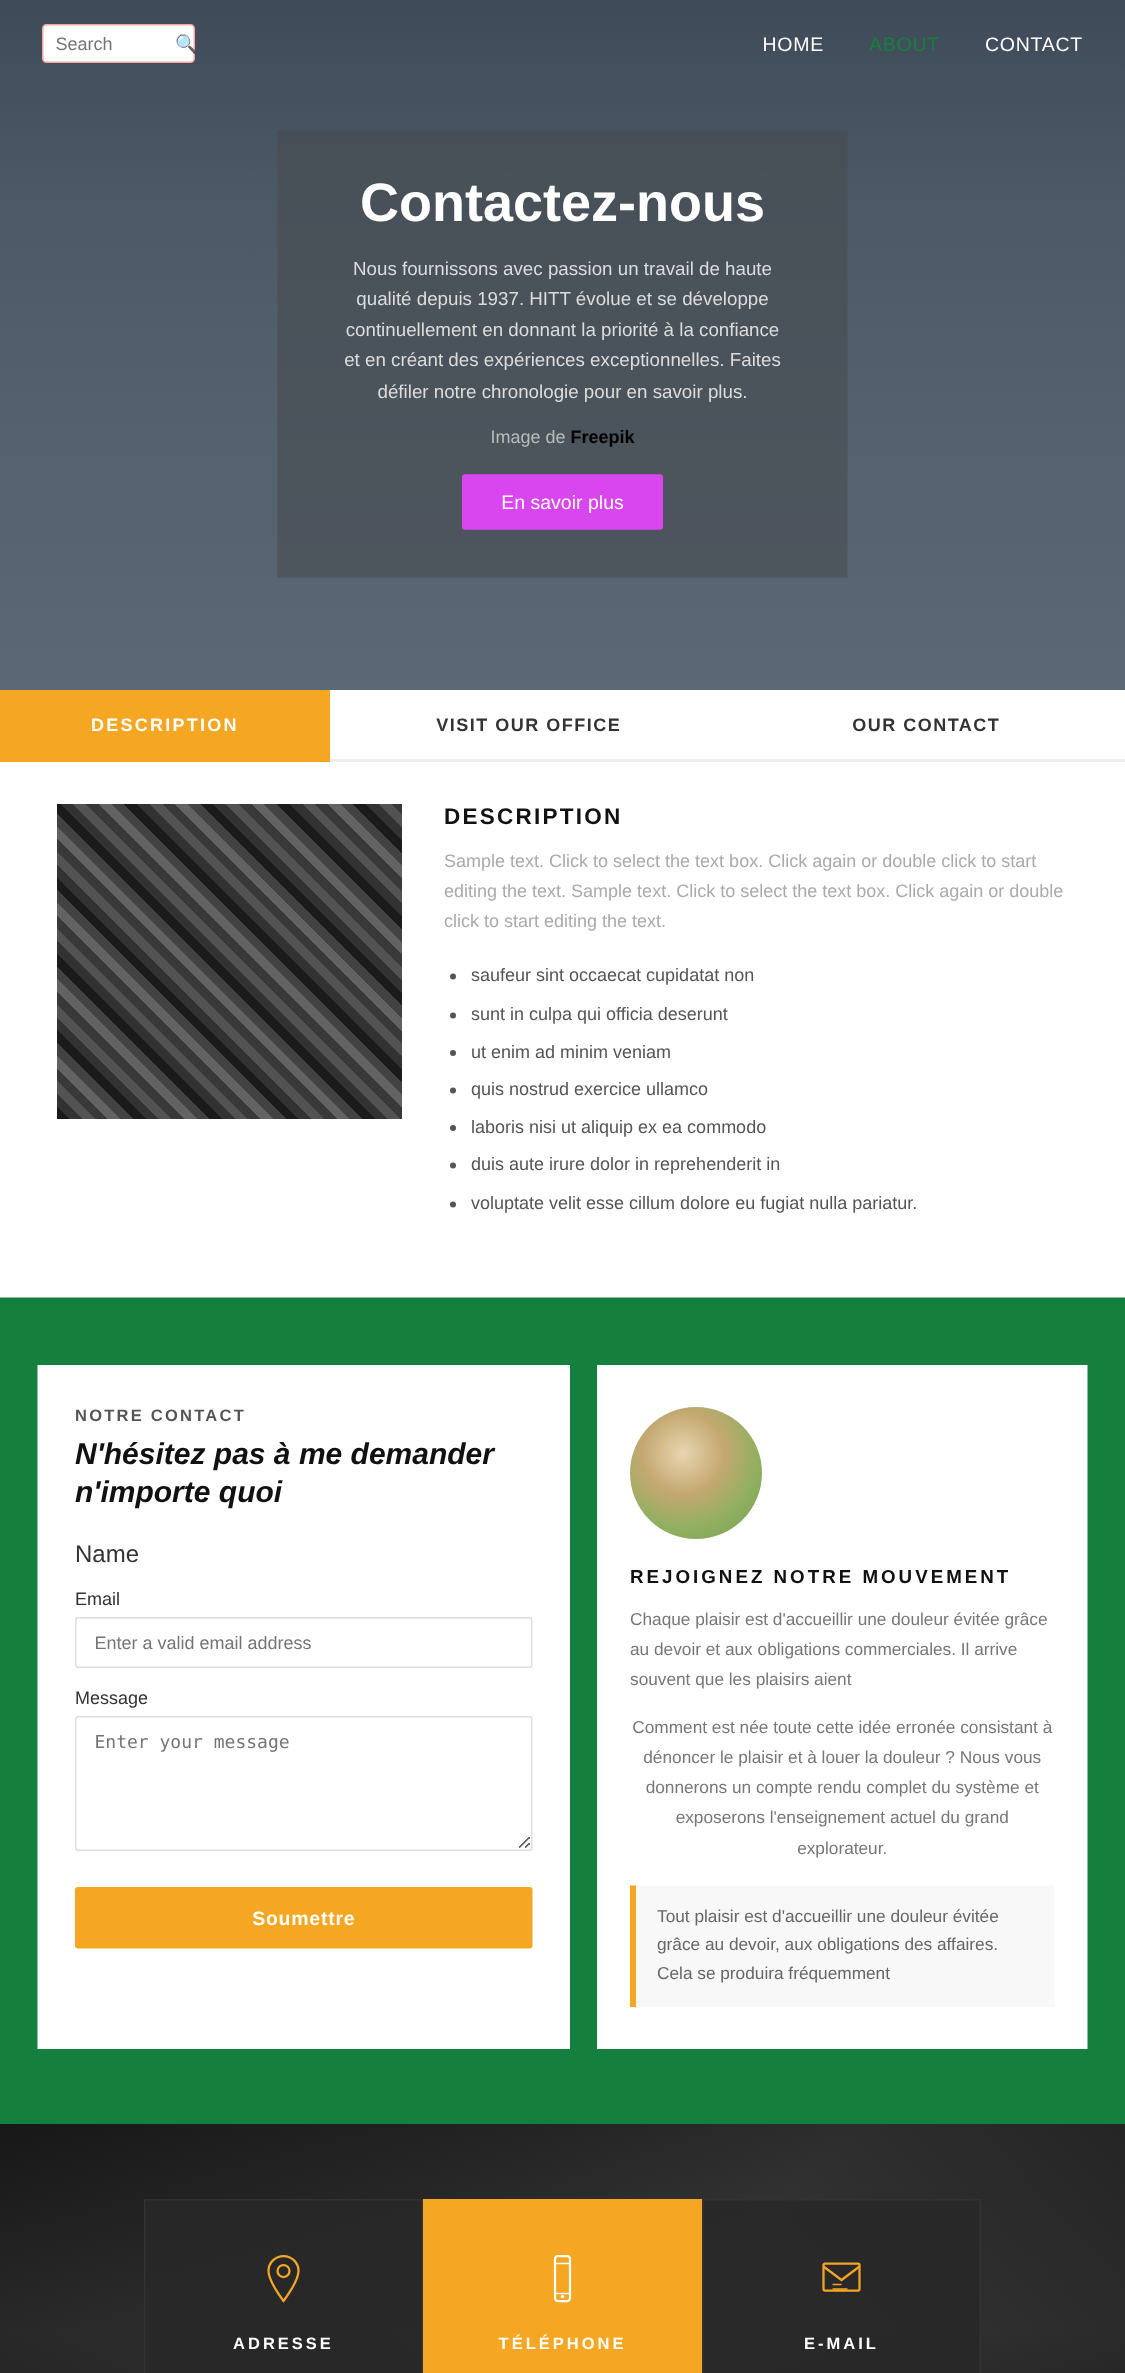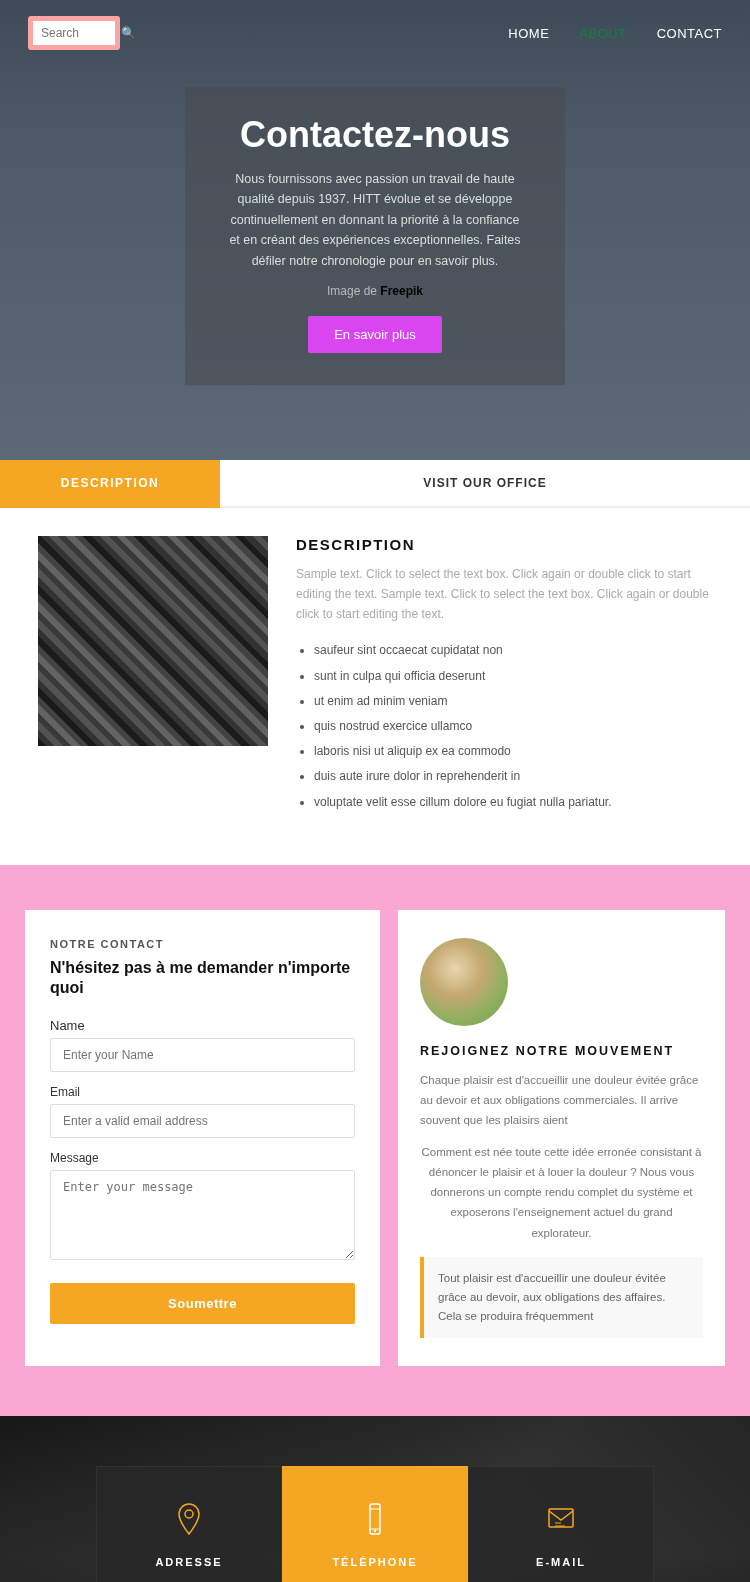--- a/index.html
+++ b/index.html
@@ -8,21 +8,21 @@
 </head>
 <body>
 
 <div style="position:relative; width:750px; height:460px; overflow:hidden;">
 
   <div style="position:absolute;inset:0; background: linear-gradient(180deg, #5a6a7a 0%, #7a8a9a 30%, #8a9aaa 60%, #9aaaba 100%);"></div>
 
   <div style="position:absolute;inset:0;background:rgba(40,50,60,0.55);"></div>
 
   <div style="position:absolute;top:0;left:0;right:0;display:flex;align-items:center;justify-content:space-between;padding:16px 28px;z-index:10;">
-    <div style="display:flex;align-items:center;background:#fff;border:5px solid #fca5a5;border-radius:3px;padding:5px 8px;width:92px;">
+    <div style="display:flex;align-items:center;background:#fff;border:1px solid #fca5a5;border-radius:3px;padding:5px 8px;width:102px;">
       <input type="text" style="border: none; outline: none; font-size: 12px; width: 80px; background: transparent;" placeholder="Search">
       <span style="color:#888;font-size:12px;">🔍</span>
     </div>
     <div style="display:flex;gap:30px;">
       <a href="#" style="color:#fff;text-decoration:none;font-size:13px;font-weight:500;letter-spacing:0.5px;">HOME</a>
       <a href="#" style="color:#15803d;text-decoration:none;font-size:13px;font-weight:500;letter-spacing:0.5px;">ABOUT</a>
       <a href="#" style="color:#fff;text-decoration:none;font-size:13px;font-weight:500;letter-spacing:0.5px;">CONTACT</a>
     </div>
   </div>
 
@@ -33,20 +33,21 @@
       <span>Image de </span><strong style="color:#000000;">Freepik</strong>
     </p>
     <button style="background:#d946ef;color:#fff;border:none;padding:11px 26px;font-size:13px;cursor:pointer;border-radius:2px;">En savoir plus</button>
   </div>
 </div>
 
 <div style="background:#fff;">
   <div style="display:flex;">
     <div style="background:#f5a623;color:#fff;padding:16px 0;font-size:12px;font-weight:700;letter-spacing:1.5px;text-align:center;width:220px;cursor:pointer;text-transform:uppercase;">DESCRIPTION</div>
     <div style="background:#fff;color:#333;padding:16px 0;font-size:12px;font-weight:700;letter-spacing:1px;text-align:center;flex:1;cursor:pointer;text-transform:uppercase;border-bottom:2px solid #eee;">VISIT OUR OFFICE</div>
+    <div style="background:#fff;color:#333;padding:16px 0;font-size:12px;font-weight:700;letter-spacing:1px;text-align:center;flex:1;cursor:pointer;text-transform:uppercase;border-bottom:2px solid #eee;">OUR CONTACT</div>
   </div>
 
   <div style="display:flex;padding:28px 38px 50px;gap:28px;">
 
     <div style="width:230px;height:210px;flex-shrink:0;overflow:hidden;position:relative;background:#222;">
       <div style="width:100%;height:100%;background:repeating-linear-gradient(45deg,#1a1a1a 0px,#1a1a1a 6px,#333 6px,#333 12px,#555 12px,#555 18px,#3a3a3a 18px,#3a3a3a 24px,#666 24px,#666 30px,#444 30px,#444 36px);opacity:0.95;"></div>
     </div>
 
     <div style="flex:1;">
       <h2 style="font-size:15px;font-weight:800;letter-spacing:1.5px;margin-bottom:12px;color:#111;text-transform:uppercase;">DESCRIPTION</h2>
@@ -57,29 +58,28 @@
           <li>ut enim ad minim veniam</li>
           <li>quis nostrud exercice ullamco</li>
           <li>laboris nisi ut aliquip ex ea commodo</li>
           <li>duis aute irure dolor in reprehenderit in</li>
           <li>voluptate velit esse cillum dolore eu fugiat nulla pariatur.</li>
         </ul>
     </div>
   </div>
 </div>
 
-<div style="background:#f9a8d4;padding:45px 25px 50px;display:flex;gap:18px;">
+<div style="background:#15803d;padding:45px 25px 50px;display:flex;gap:18px;">
 
   <div style="background:#fff;padding:28px 25px;width:355px;flex-shrink:0;">
     <div style="font-size:11px;font-weight:700;letter-spacing:1.5px;color:#555;text-transform:uppercase;margin-bottom:8px;">NOTRE CONTACT</div>
-    <h2 style="font-size:16px;font-weight:900;color:#111;line-height:1.25;margin-bottom:20px;">N'hésitez pas à me demander n'importe quoi</h2>
+    <h2 style="font-size:20px;font-weight:900;color:#111;line-height:1.25;margin-bottom:20px;font-style:italic;">N'hésitez pas à me demander n'importe quoi</h2>
 
     <div style="margin-bottom:13px;">
-      <label style="font-size:13px;color:#333;display:block;margin-bottom:5px;">Name</label>
-      <input type="text" style="width: 100%; padding: 9px 12px; border: 1px solid rgb(221, 221, 221); font-size: 12px; color: rgb(153, 153, 153); outline: none; border-radius: 2px;" placeholder="Enter your Name">
+      <label style="font-size:16px;color:#333;display:block;margin-bottom:5px;">Name</label>
     </div>
 
     <div style="margin-bottom:13px;">
       <label style="font-size:12px;color:#333;display:block;margin-bottom:5px;">Email</label>
       <input type="email" style="width: 100%; padding: 9px 12px; border: 1px solid rgb(221, 221, 221); font-size: 12px; color: rgb(153, 153, 153); outline: none; border-radius: 2px;" placeholder="Enter a valid email address">
     </div>
 
     <div style="margin-bottom:13px;">
       <label style="font-size:12px;color:#333;display:block;margin-bottom:5px;">Message</label>
       <textarea style="width: 100%; padding: 9px 12px; border: 1px solid rgb(221, 221, 221); font-size: 12px; color: rgb(153, 153, 153); outline: none; resize: vertical; height: 90px; border-radius: 2px;" placeholder="Enter your message"></textarea>

